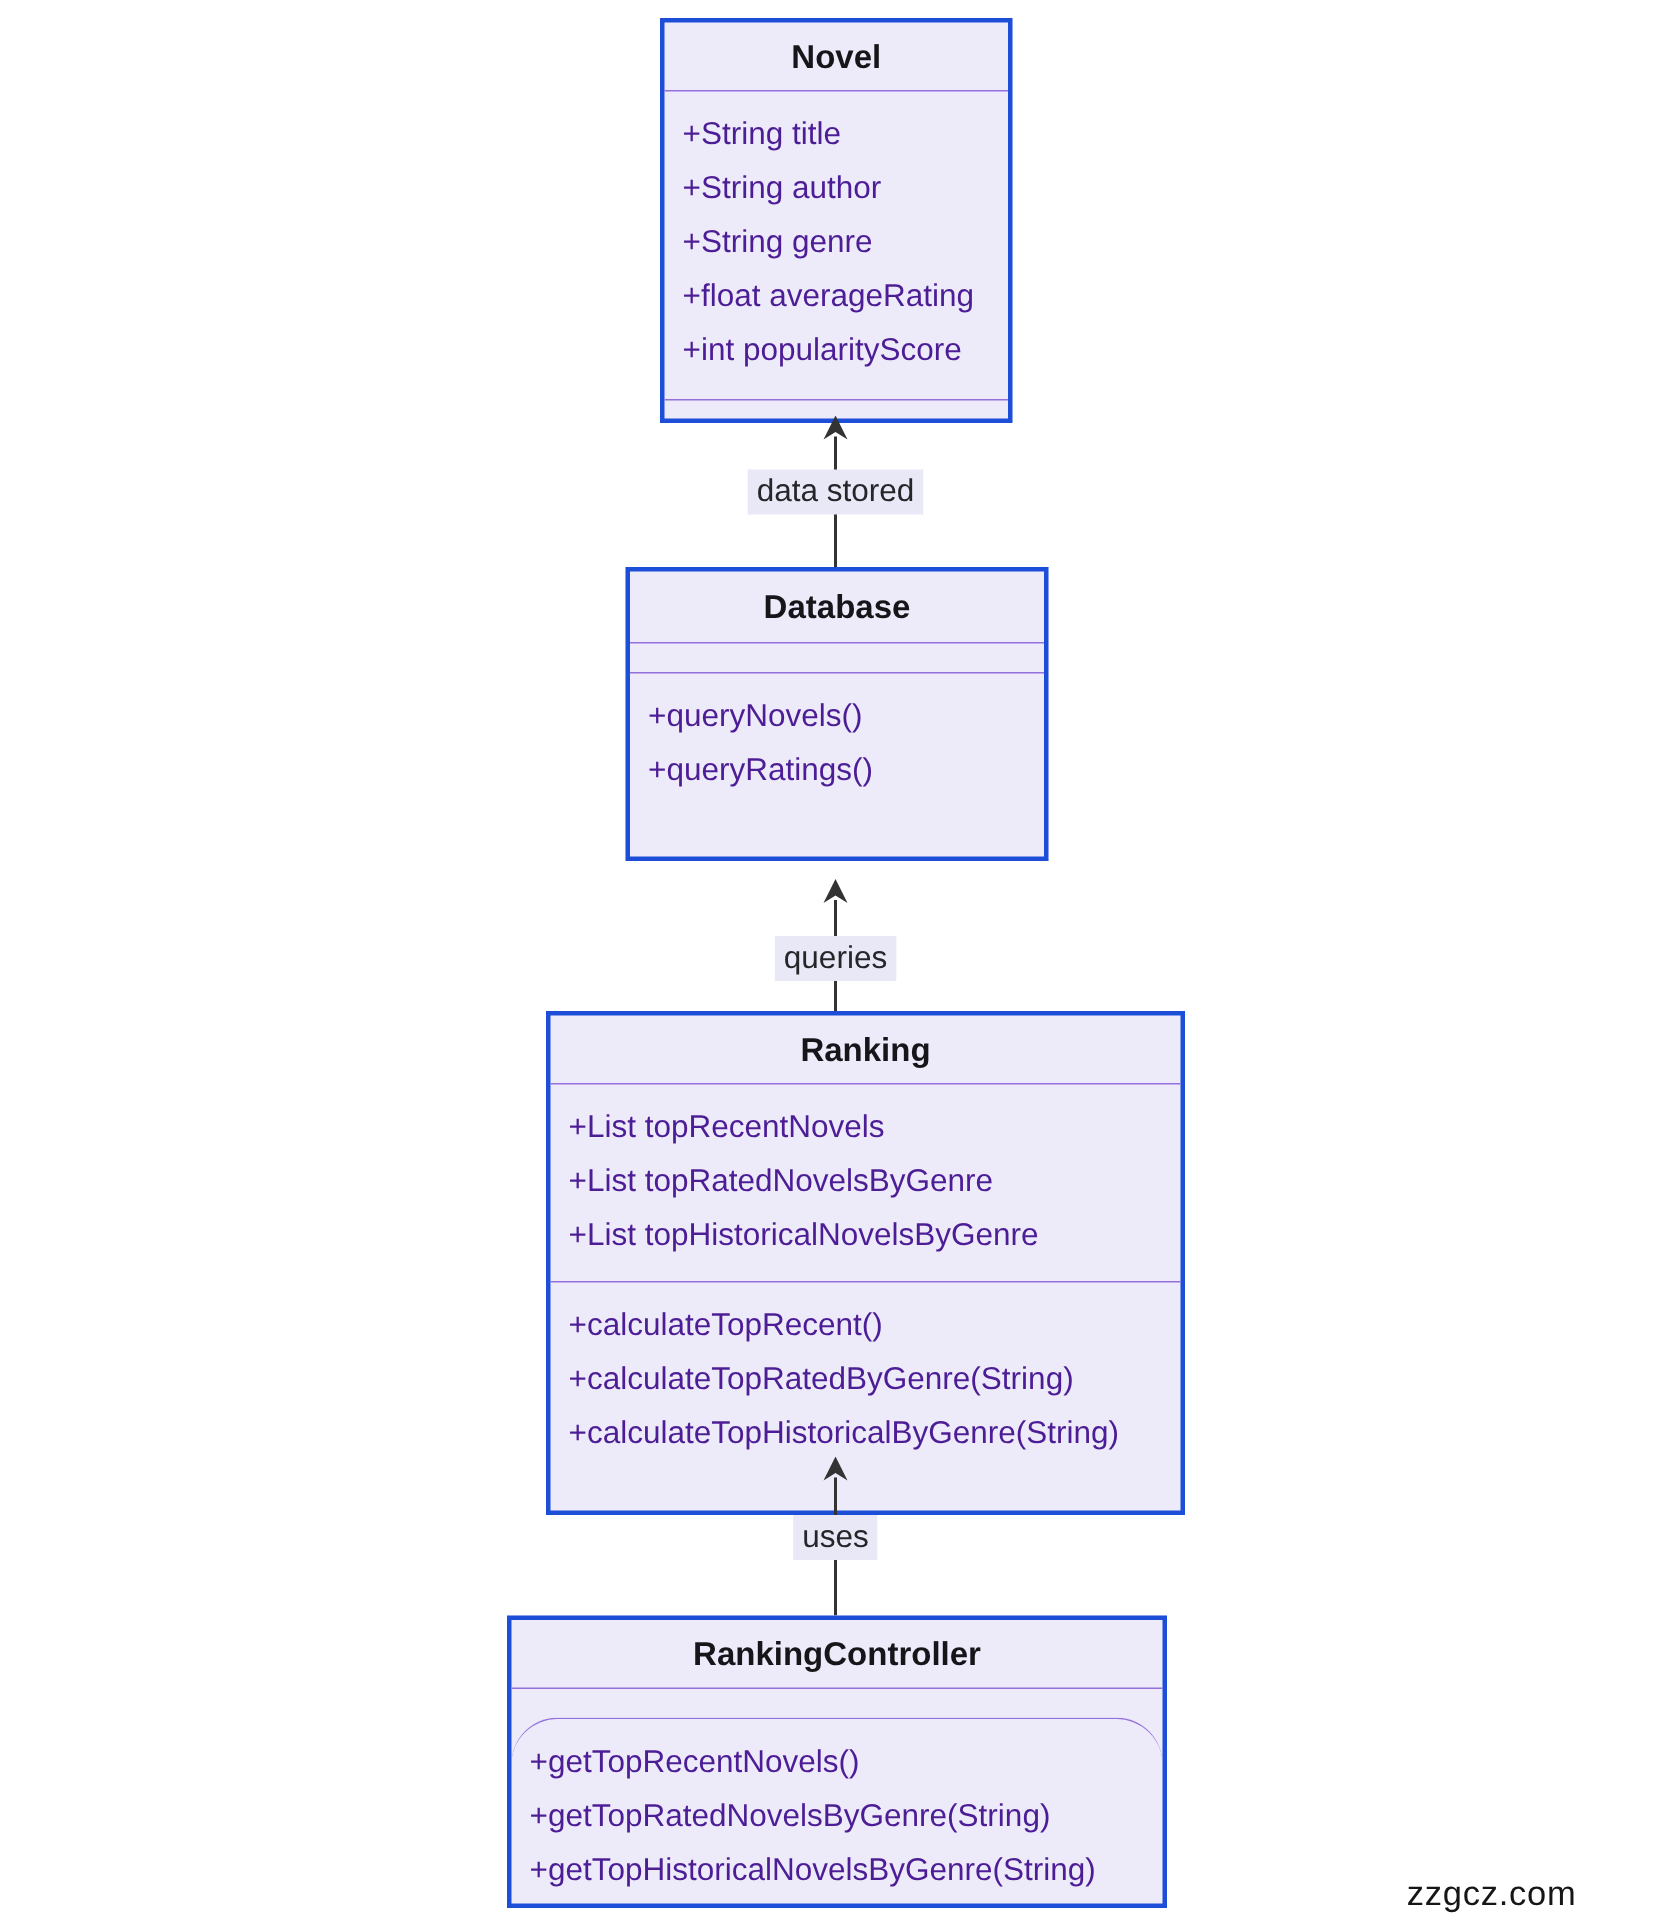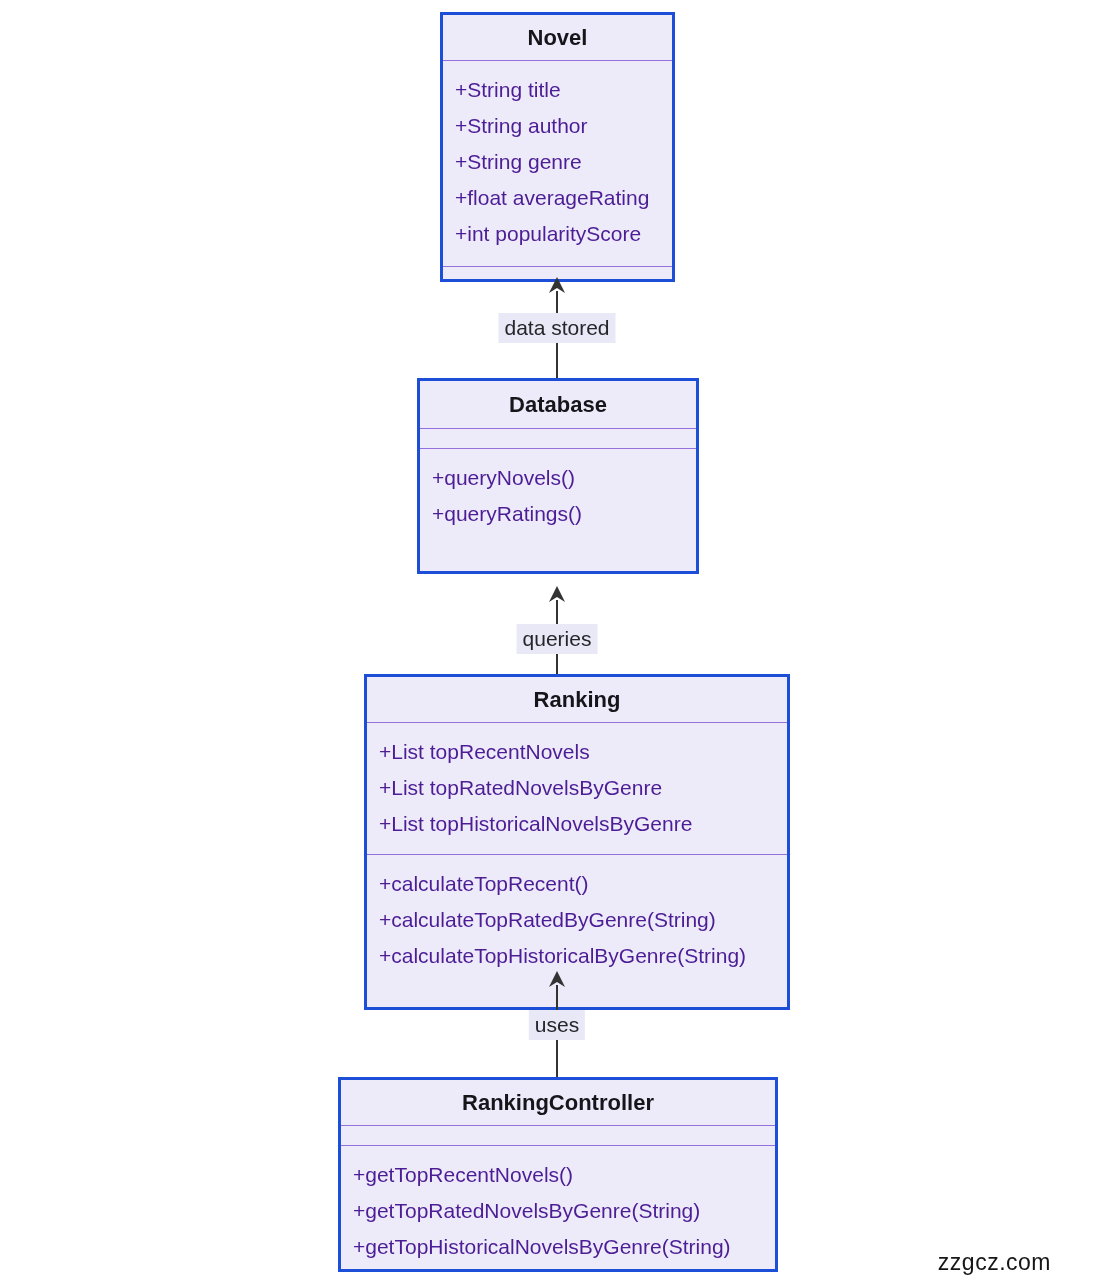--- a/index.html
+++ b/index.html
@@ -117,21 +117,21 @@
           <path d="M11 0 L3 16 L11 11 L19 16 Z" fill="#333333"></path>
         </svg>
     </span>
     <div class="edge-line"></div>
     <div class="edge-label">uses</div>
   </div>
 
   <div class="class-box" style="left:338px; top:1077px; width:440px;">
     <div class="class-title" style="height:45px;">RankingController</div>
     <div class="section empty" style="height:20px;"></div>
-    <div class="section" style="height:124px;">
+    <div class="section" style="height:124px;border-radius:31px;">
       <div class="member">+getTopRecentNovels()</div>
       <div class="member">+getTopRatedNovelsByGenre(String)</div>
       <div class="member">+getTopHistoricalNovelsByGenre(String)</div>
     </div>
   </div>
 
   <div class="watermark">zzgcz.com</div>
 
 </div>
 

